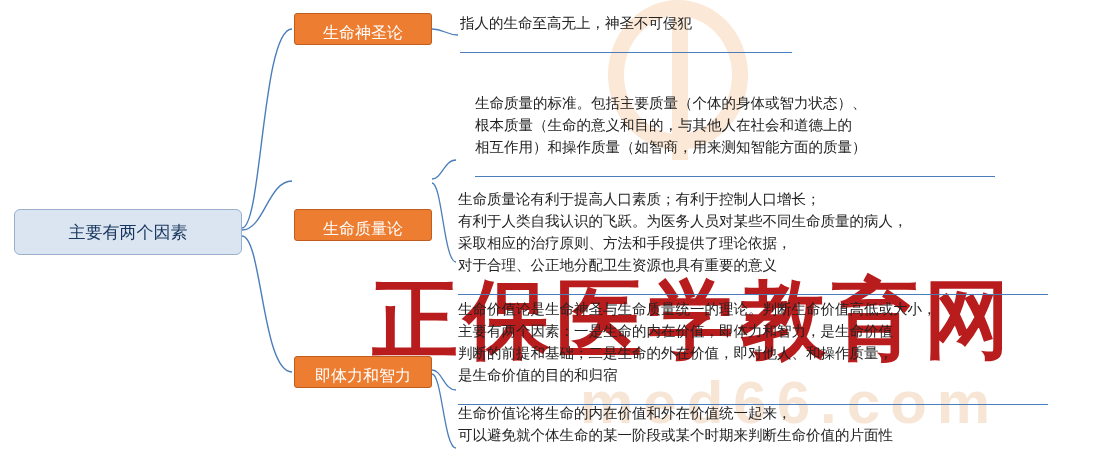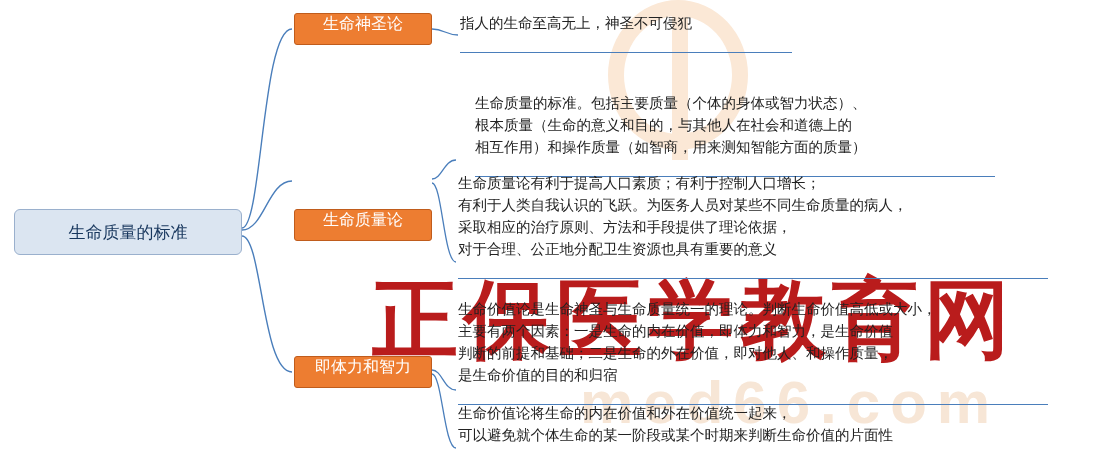--- a/index.html
+++ b/index.html
@@ -92,21 +92,21 @@
     align-items: center;
     justify-content: center;
     font-size: 17px;
     color: #17365d;
   }
   .branch-node {
     background: #ed7d31;
     border: 1px solid #c05c1c;
     border-radius: 3px;
     display: flex;
-    align-items: flex-start;
+    align-items: flex-end;
     justify-content: center;
     color: #ffffff;
     font-size: 16px;
     width: 138px;
     height: 32px;
   }
   .n-sheng { left: 294px; top: 13px; }
   .n-zhiliang { left: 294px; top: 165px; margin-top: 44px; }
   .n-jiazhi { left: 294px; top: 356px; }
 
@@ -116,21 +116,21 @@
     font-size: 14.5px;
     line-height: 22px;
     color: #222222;
     white-space: pre;
     box-sizing: border-box;
     border-bottom: 1px solid #4a7ebb;
     padding-bottom: 18px;
   }
   .leaf-a { left: 460px; top: 12px; width: 332px; }
   .leaf-b { left: 458px; top: 92px; width: 520px; margin-left: 17px; }
-  .leaf-c { left: 458px; top: 172px; width: 590px; }
+  .leaf-c { left: 458px; top: 188px; width: 590px; }
   .leaf-d { left: 458px; top: 298px; width: 590px; }
   .leaf-e { left: 458px; top: 402px; width: 598px; }
 </style>
 </head>
 <body>
 
 <div id="canvas">
 
   <div class="watermark">
     <div class="wm-logo"></div>
@@ -152,21 +152,21 @@
     <path d="M432,179 C442,179 444,160 456,160" fill="none" stroke="#4a7ebb" stroke-width="1.3"></path>
 
     <path d="M432,183 C442,183 444,262 456,262" fill="none" stroke="#4a7ebb" stroke-width="1.3"></path>
 
     <path d="M432,370 C442,370 444,390 456,390" fill="none" stroke="#4a7ebb" stroke-width="1.3"></path>
 
     <path d="M432,374 C442,374 444,448 456,448" fill="none" stroke="#4a7ebb" stroke-width="1.3"></path>
   </svg>
 
   <div class="node root-node">
-    <span>生命质量的标准</span>
+    <span>主要有两个因素</span>
   </div>
 
   <div class="node branch-node n-sheng">
     <span>生命神圣论</span>
   </div>
 
   <div class="node branch-node n-zhiliang">
     <span>生命质量论</span>
   </div>
 

